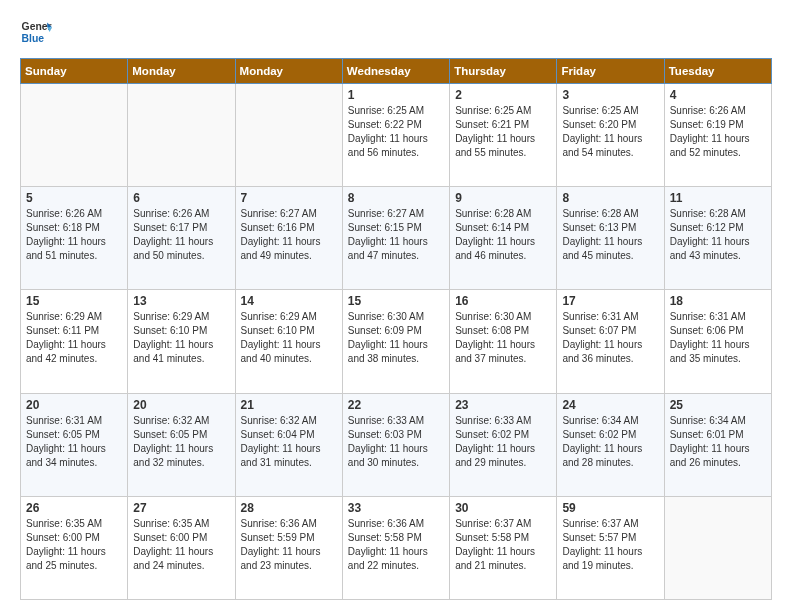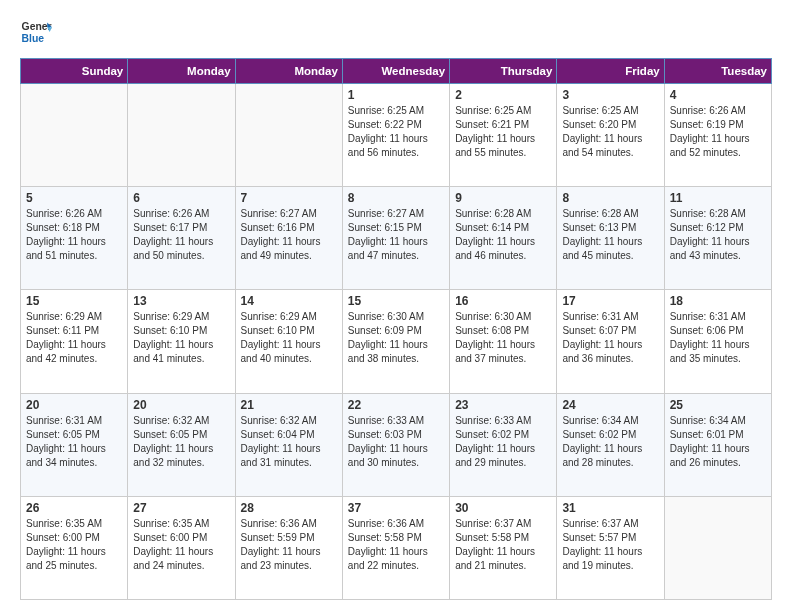--- a/index.html
+++ b/index.html
@@ -86,22 +86,21 @@
       color: #333;
       line-height: 1.4;
     }
     tr:nth-child(even) td {
       background: #f5f8fc;
     }
     tr:nth-child(odd) td {
       background: #fff;
     }
     tr:first-child th {
-      background: #701a75;
-      text-align: right;
+      background: #a16207;
     }
   </style>
 </head>
 <body>
 
 <div class="page">
   <div class="header">
     <div class="logo">
       <svg class="logo-icon" viewBox="0 0 40 40">
         <text x="2" y="18" font-size="13" font-weight="bold" fill="#333">General</text>
@@ -247,28 +246,28 @@
           </td>
           <td>
             <span class="day-number">27</span>
             <div class="day-info">Sunrise: 6:35 AM<br>Sunset: 6:00 PM<br>Daylight: 11 hours and 24 minutes.</div>
           </td>
           <td>
             <span class="day-number">28</span>
             <div class="day-info">Sunrise: 6:36 AM<br>Sunset: 5:59 PM<br>Daylight: 11 hours and 23 minutes.</div>
           </td>
           <td>
-            <span class="day-number">37</span>
+            <span class="day-number">33</span>
             <div class="day-info">Sunrise: 6:36 AM<br>Sunset: 5:58 PM<br>Daylight: 11 hours and 22 minutes.</div>
           </td>
           <td>
             <span class="day-number">30</span>
             <div class="day-info">Sunrise: 6:37 AM<br>Sunset: 5:58 PM<br>Daylight: 11 hours and 21 minutes.</div>
           </td>
           <td>
-            <span class="day-number">31</span>
+            <span class="day-number">59</span>
             <div class="day-info">Sunrise: 6:37 AM<br>Sunset: 5:57 PM<br>Daylight: 11 hours and 19 minutes.</div>
           </td>
           <td class="empty"></td>
         </tr>
       </tbody>
   </table>
 </div>
 
 </body></html>

